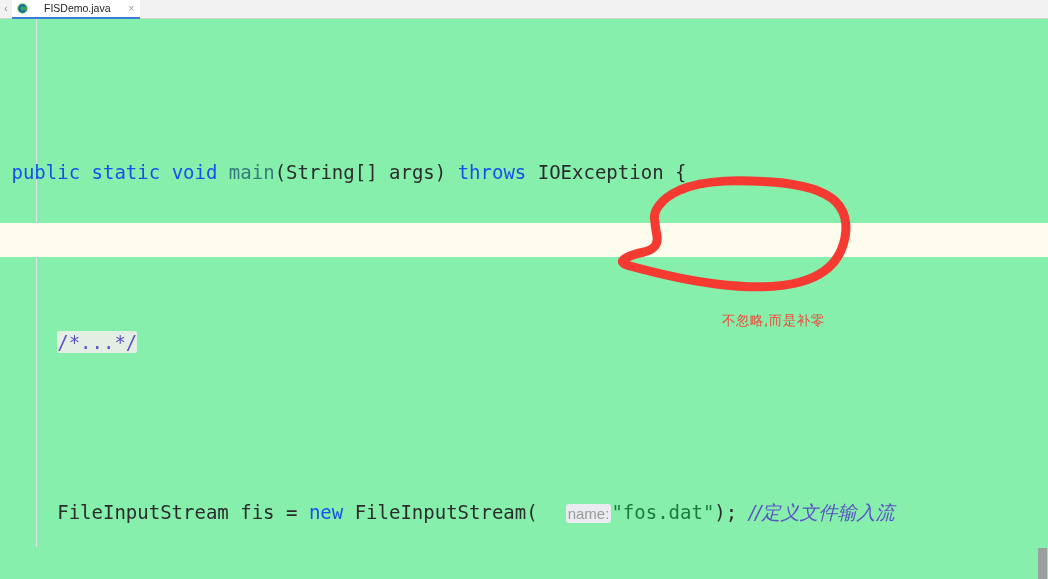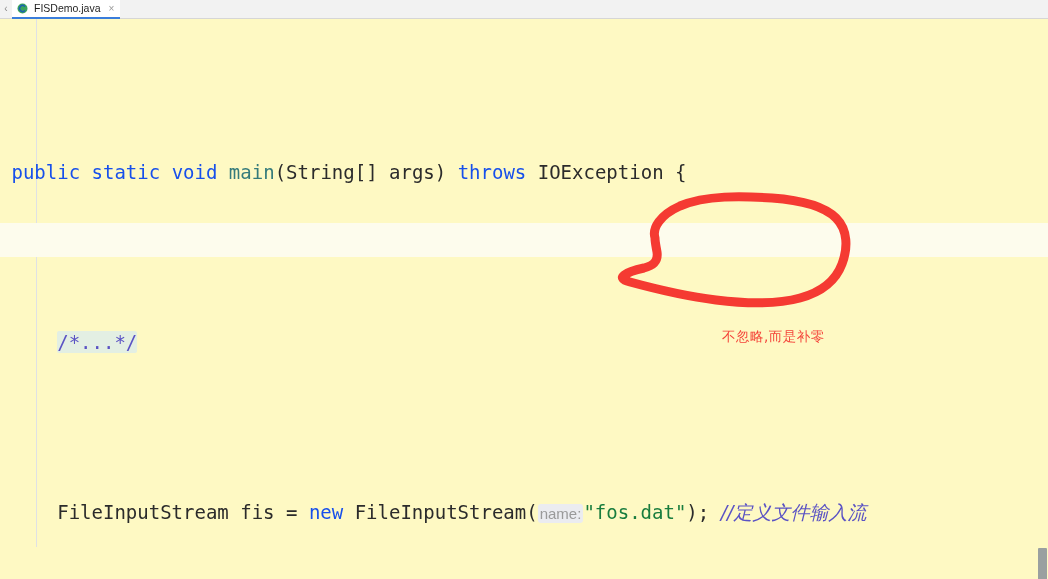--- a/index.html
+++ b/index.html
@@ -35,21 +35,21 @@
     display: flex; align-items: center; justify-content: center;
     color: #8a8a8a;
     font-family: "Liberation Sans", sans-serif;
     font-size: 10px;
     line-height: 1;
     user-select: none;
   }
   .tab {
     display: flex;
     align-items: center;
-    gap: 6px;
+    gap: 16px;
     padding: 0 6px 0 5px;
     background: #ffffff;
     border-bottom: 2px solid #3a7ddb;
     height: 19px;
     text-align: right;
   }
   .tab-icon {
     width: 11px; height: 11px;
     position: relative;
     display: inline-block;
@@ -70,21 +70,21 @@
     line-height: 1;
     padding-left: 2px;
   }
 
   
   .editor {
     position: absolute;
     top: 19px; left: 0;
     width: 1048px;
     height: 560px;
-    background: #fef9c3;
+    background: #86efac;
     overflow: hidden;
   }
 
   
   .indent-guide {
     position: absolute;
     top: 0;
     left: 36px;
     width: 1px;
     height: 528px;
@@ -124,32 +124,33 @@
   .str      { color: #197d3e; }
   .cmt      { color: #5a52c4; font-style: italic; }
   .hint {
     color: #9a9a9a;
     background: #ebecf0;
     font-size: 15px;
     border-radius: 3px;
     padding: 1px 2px;
     font-family: "Liberation Sans", sans-serif;
     font-style: normal;
+    margin-left: 28px;
   }
   .fold {
     background: #e3efe3;
     color: #5a52c4;
     border-radius: 2px;
   }
   .cn { font-family: "DejaVu Sans", "Liberation Sans", sans-serif; margin-top: 28px; }
 
   
   .annot-layer {
     position: absolute;
-    top: 16px; left: 0;
+    top: 0; left: 0;
     width: 1048px; height: 531px;
     pointer-events: none;
   }
   .annot-text {
     position: absolute;
     color: #f4443a;
     font-family: "DejaVu Sans", "Liberation Sans", sans-serif;
     font-size: 13.5px;
     white-space: nowrap;
     letter-spacing: 0.5px;

